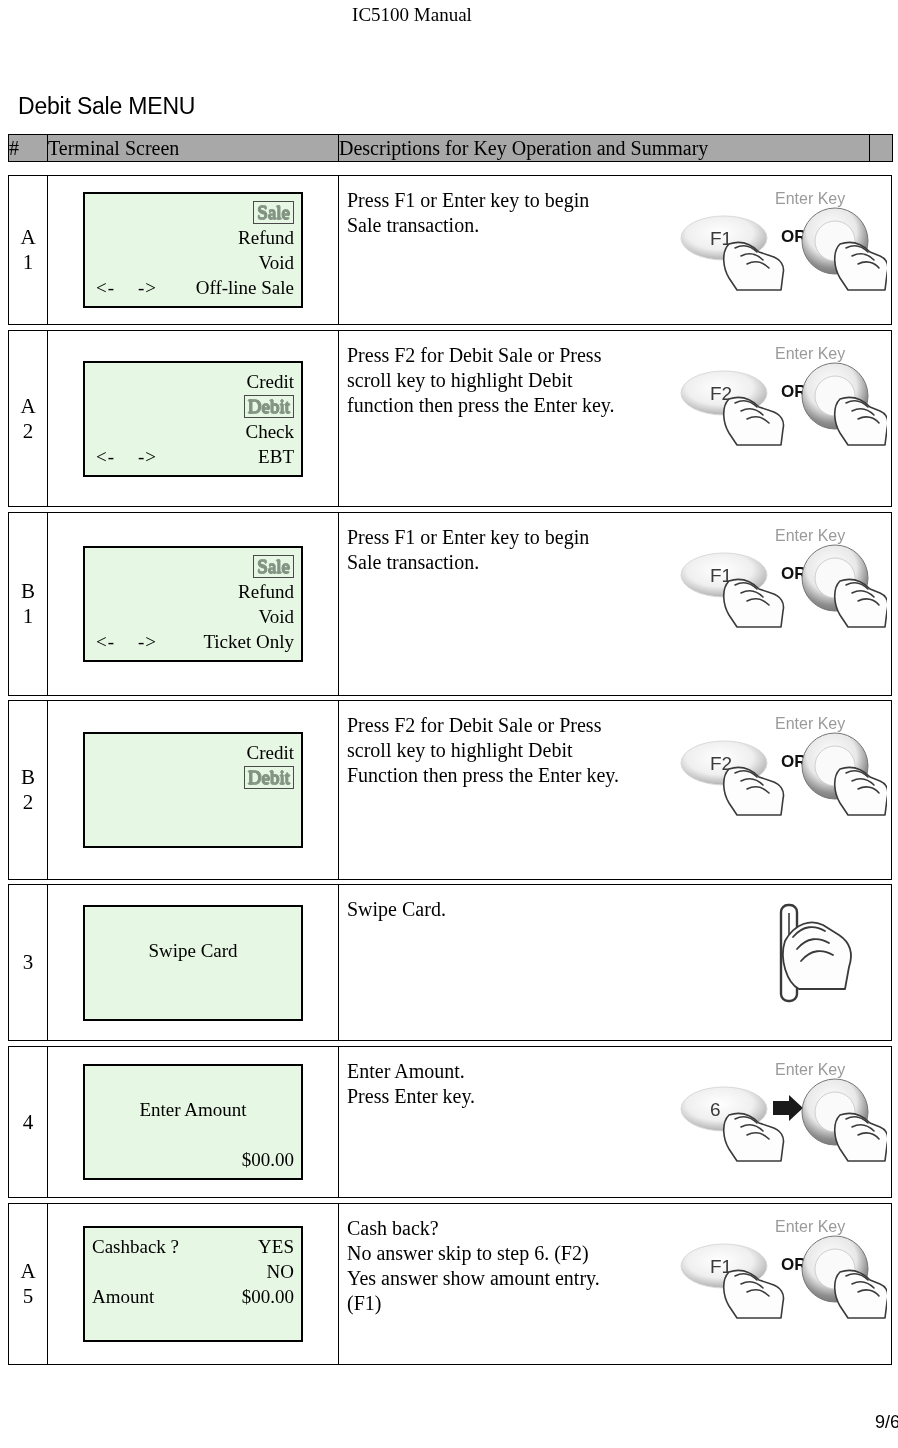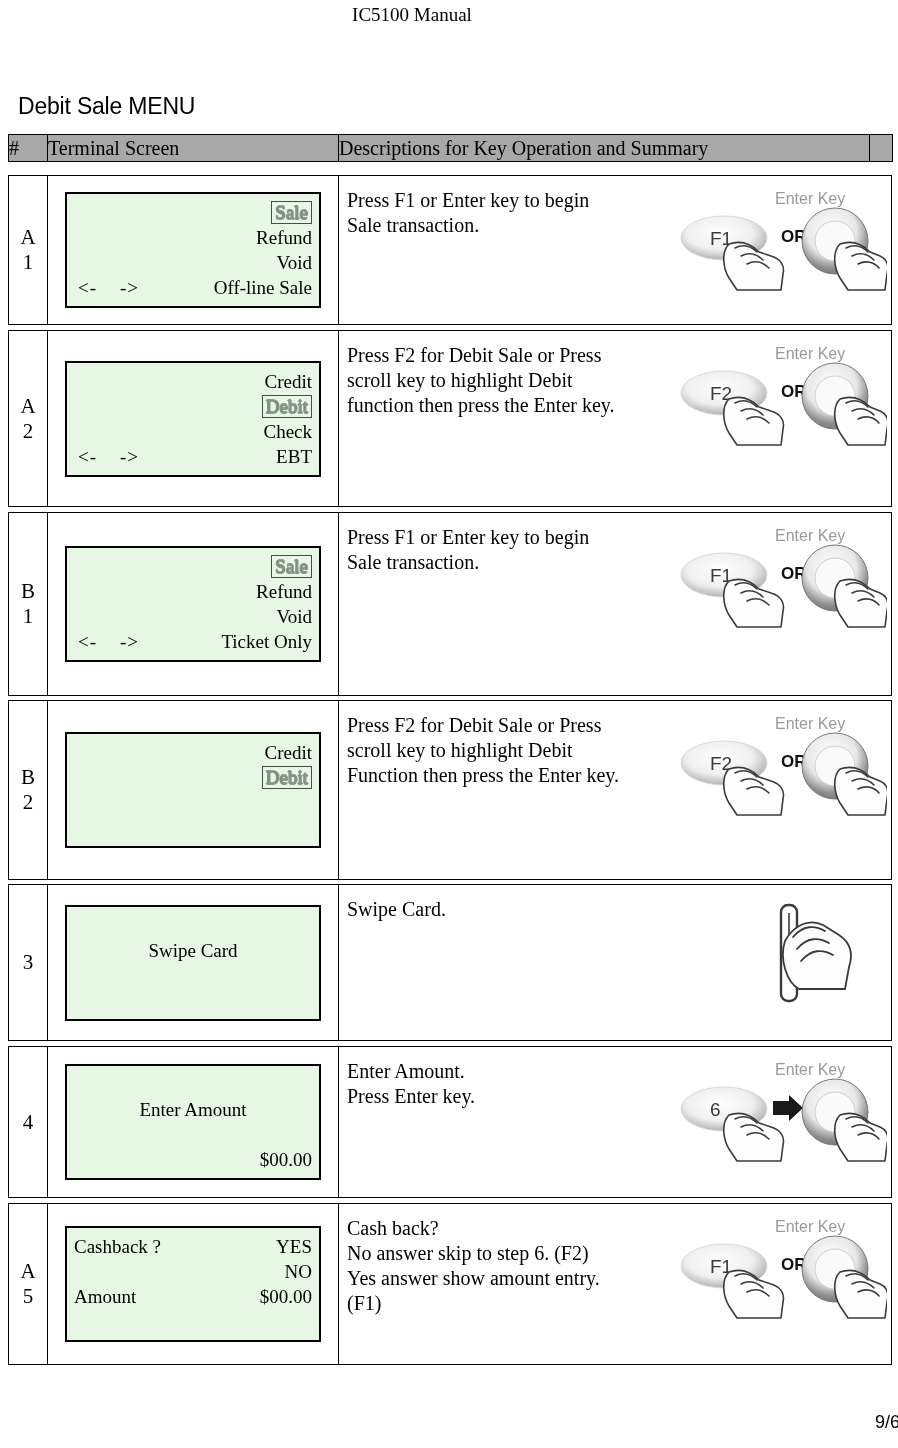--- a/index.html
+++ b/index.html
@@ -95,21 +95,21 @@
     text-align: center;
   }
 
   
   .lcd-wrap {
     padding: 10px 0 10px 0;
     display: flex;
     justify-content: center;
   }
   .lcd {
-    width: 256px;
+    width: 220px;
     background: #e6f7e3;
     border: 2.5px solid #000;
     box-sizing: border-box;
     padding: 6px 7px 6px 7px;
     font-family: "Liberation Serif", serif;
     font-size: 19px;
     line-height: 25px;
   }
   .lcd .ln {
     text-align: right;

